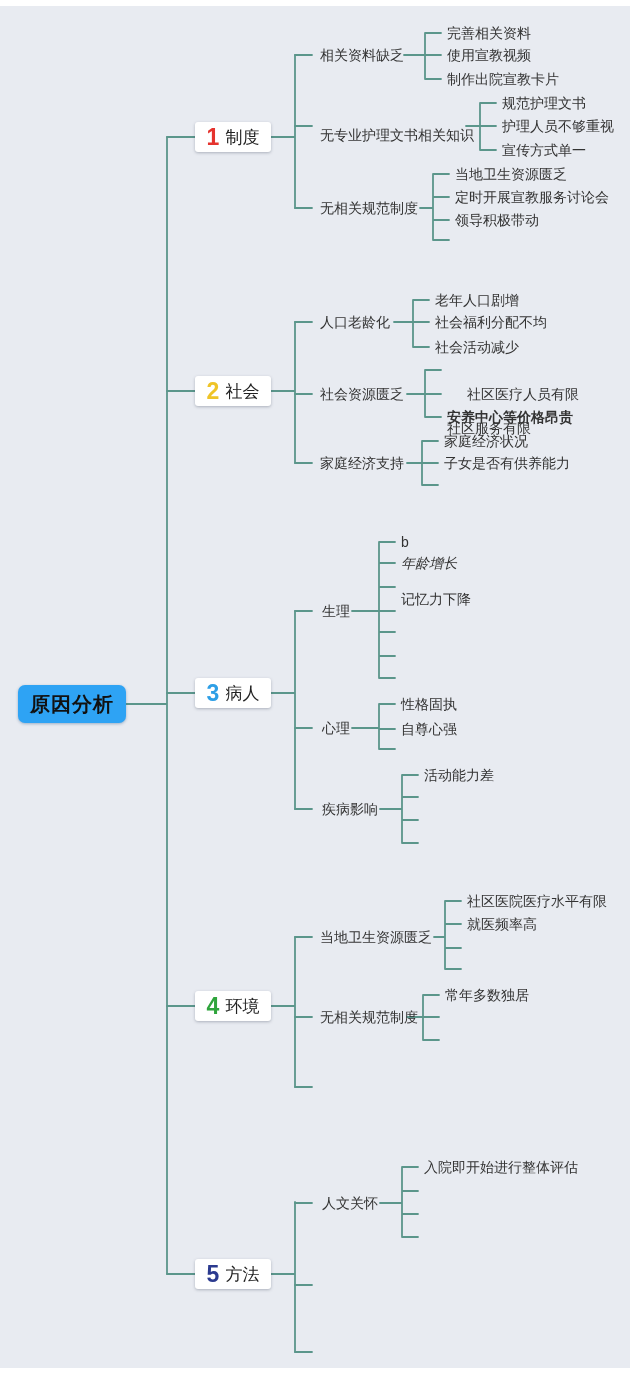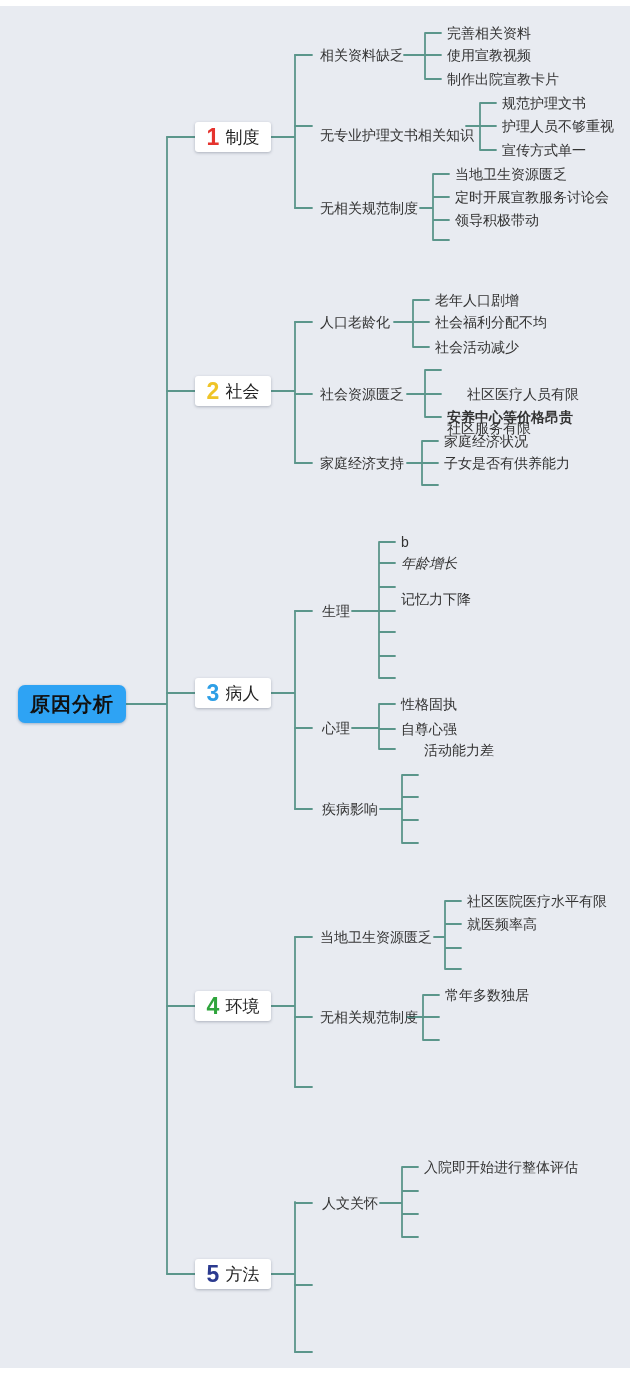--- a/index.html
+++ b/index.html
@@ -115,21 +115,21 @@
   <div class="lbl" style="left:444px;top:463px;">子女是否有供养能力</div>
 
   <div class="lbl" style="left:322px;top:611px;">生理</div>
   <div class="lbl" style="left:401px;top:542px;">b</div>
   <div class="lbl" style="left:401px;top:563px;font-style:italic;">年龄增长</div>
   <div class="lbl" style="left:401px;top:587px;margin-top:12px;">记忆力下降</div>
   <div class="lbl" style="left:322px;top:728px;">心理</div>
   <div class="lbl" style="left:401px;top:704px;">性格固执</div>
   <div class="lbl" style="left:401px;top:729px;">自尊心强</div>
   <div class="lbl" style="left:322px;top:809px;">疾病影响</div>
-  <div class="lbl" style="left:424px;top:750px;">活动能力差</div>
+  <div class="lbl" style="left:424px;top:775px;">活动能力差</div>
 
   <div class="lbl" style="left:320px;top:937px;">当地卫生资源匮乏</div>
   <div class="lbl" style="left:467px;top:901px;">社区医院医疗水平有限</div>
   <div class="lbl" style="left:467px;top:924px;">就医频率高</div>
   <div class="lbl" style="left:320px;top:1017px;">无相关规范制度</div>
   <div class="lbl" style="left:445px;top:995px;">常年多数独居</div>
 
   <div class="lbl" style="left:322px;top:1203px;">人文关怀</div>
   <div class="lbl" style="left:424px;top:1167px;">入院即开始进行整体评估</div>
 

